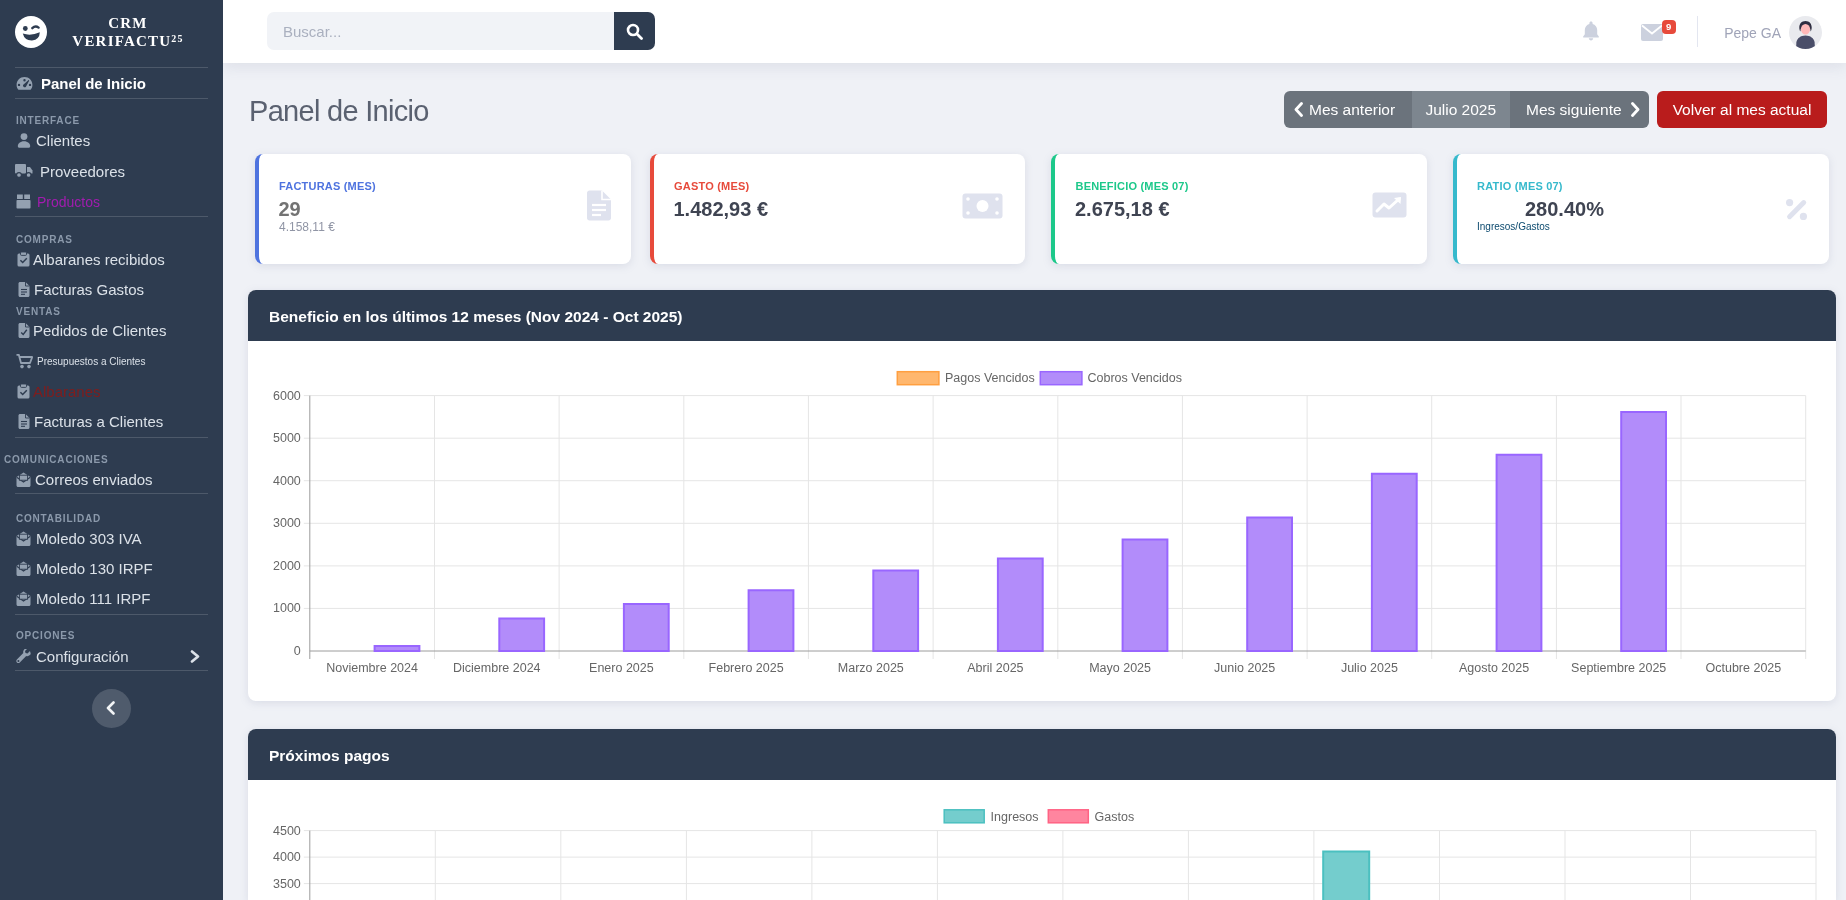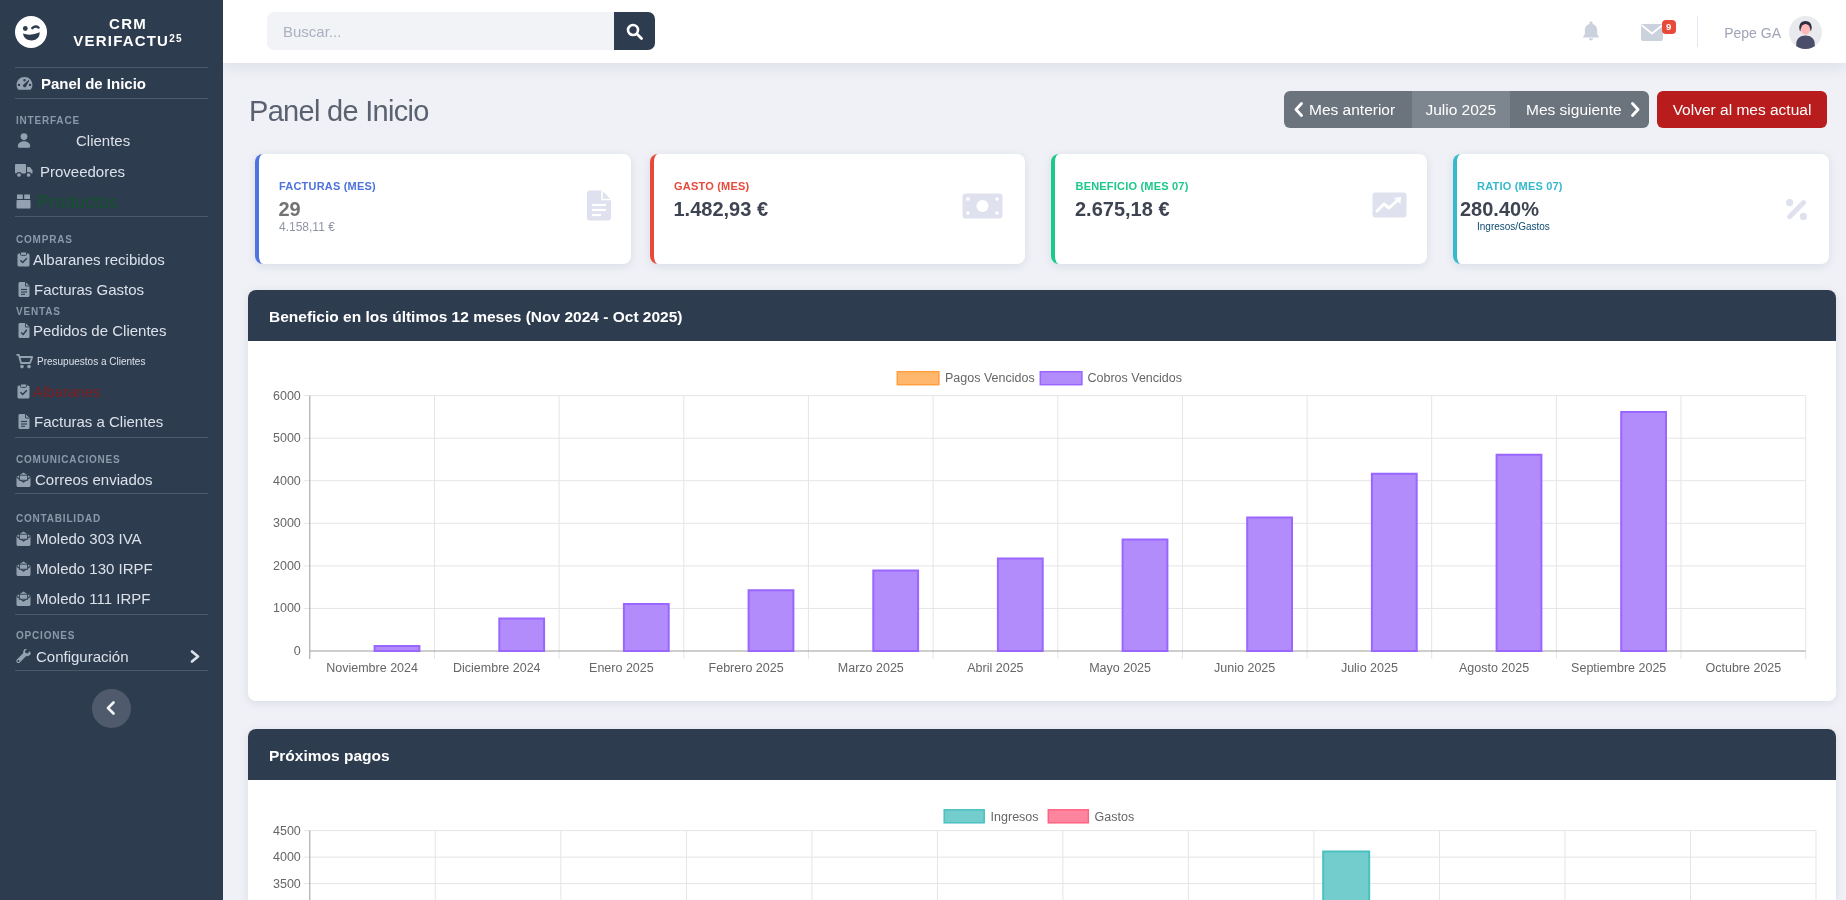--- a/index.html
+++ b/index.html
@@ -39,45 +39,45 @@
 <path d="M16.5 19.5 C11.5 19.5 8.2 22.4 7.4 26 L7 33 L26 33 L25.6 26 C24.8 22.4 21.5 19.5 16.5 19.5 Z" fill="#4a4e69"></path>
 </g>
   </svg>
 <div class="abs" style="left:0;top:0;width:223px;height:900px;background:#2e3c50;"></div>
 <svg class="abs" style="left:15px;top:16px;" width="32" height="32" viewBox="0 0 32 32">
 <circle cx="16" cy="16" r="16" fill="#fff"></circle>
 <circle cx="10.3" cy="12.5" r="2.4" fill="#2e3c50"></circle>
 <path d="M17.3 12.2 Q20.3 9.2 23.6 11.6" fill="none" stroke="#2e3c50" stroke-width="2.4" stroke-linecap="round"></path>
 <path d="M7.8 17.6 Q16 20.3 24.8 16.2 Q24.6 23.6 17 24.6 Q9.6 24.8 7.8 17.6 Z" fill="#2e3c50"></path>
 </svg>
-<div class="abs" style="left:48px;top:16px;width:160px;text-align:center;color:#fff;font-size:15px;font-weight:bold;letter-spacing:1.2px;line-height:15px;">CRM<br>VERIFACTU<span style="font-size:10px;vertical-align:4px;">25</span></div>
+<div class="abs" style="left:48px;top:16px;width:160px;text-align:center;color:#fff;font-size:15px;font-weight:bold;letter-spacing:1.2px;line-height:15px;font-family:Liberation Serif, serif;">CRM<br>VERIFACTU<span style="font-size:10px;vertical-align:4px;">25</span></div>
 <div class="abs" style="left:15px;top:67px;width:193px;height:1px;background:rgba(255,255,255,0.15);"></div>
 <svg class="abs" style="left:16px;top:76px" width="17" height="15" viewBox="0 0 17 15">
     <path d="M8.5 1 C4 1 0.6 4.4 0.6 8.9 C0.6 10.8 1.3 12.5 2.4 13.8 L14.6 13.8 C15.7 12.5 16.4 10.8 16.4 8.9 C16.4 4.4 13 1 8.5 1 Z M8.5 3 A1.2 1.2 0 1 1 8.5 5.4 A1.2 1.2 0 0 1 8.5 3 Z M3 10.1 A1.2 1.2 0 1 1 3 7.7 A1.2 1.2 0 0 1 3 10.1 Z M9.8 10.9 A1.8 1.8 0 0 1 7 9 L12.3 4.2 C12.7 3.9 13.3 4.4 13 4.9 L9.8 10.9 Z M14 10.1 A1.2 1.2 0 1 1 14 7.7 A1.2 1.2 0 0 1 14 10.1 Z" fill="#94a1b1"></path>
   </svg>
 <div class="abs" style="left:41px;top:76px;font-size:15px;font-weight:bold;color:#ffffff;line-height:16px;">Panel de Inicio</div>
 <div class="abs" style="left:15px;top:98px;width:193px;height:1px;background:rgba(255,255,255,0.15);"></div>
 <div class="abs" style="left:16px;top:115px;font-size:10px;font-weight:bold;letter-spacing:0.8px;color:#8b99ab;">INTERFACE</div>
 <svg class="abs" style="left:17px;top:133px" width="14" height="15" viewBox="0 0 14 15">
     <circle cx="7" cy="3.6" r="3.4" fill="#94a1b1"></circle>
     <path d="M7 8.2 C3.2 8.2 0.8 10.5 0.8 13.3 C0.8 14.2 1.5 14.8 2.4 14.8 L11.6 14.8 C12.5 14.8 13.2 14.2 13.2 13.3 C13.2 10.5 10.8 8.2 7 8.2 Z" fill="#94a1b1"></path>
   </svg>
-<div class="abs" style="left:36px;top:133px;font-size:15px;color:#dbe1e8;line-height:16px;margin-left:40px;">Clientes</div>
+<div class="abs" style="left:36px;top:133px;font-size:15px;color:#dbe1e8;line-height:16px;">Clientes</div>
 <svg class="abs" style="left:15px;top:163.5px" width="18" height="14" viewBox="0 0 18 14">
     <rect x="0" y="0" width="11" height="9.5" rx="1" fill="#94a1b1"></rect>
     <path d="M12 3 L15 3 L17.5 6.5 L17.5 9.5 L12 9.5 Z" fill="#94a1b1"></path>
     <circle cx="4" cy="11" r="2.4" fill="#94a1b1" stroke="#2e3c50" stroke-width="1.1"></circle>
     <circle cx="13.6" cy="11" r="2.4" fill="#94a1b1" stroke="#2e3c50" stroke-width="1.1"></circle>
   </svg>
 <div class="abs" style="left:40px;top:163.5px;font-size:15px;color:#dbe1e8;line-height:16px;">Proveedores</div>
 <svg class="abs" style="left:16px;top:194px" width="15" height="15" viewBox="0 0 15 15">
     <path d="M1 0.5 L6.8 0.5 L6.8 5 L1 5 Z M8.2 0.5 L14 0.5 L14 5 L8.2 5 Z" fill="#94a1b1"></path>
     <rect x="0.5" y="6" width="14" height="8.5" rx="0.8" fill="#94a1b1"></rect>
   </svg>
-<div class="abs" style="left:37px;top:194px;font-size:18px;color:#14532d;line-height:16px;">Productos</div>
+<div class="abs" style="left:37px;top:194px;font-size:14px;color:#a21caf;line-height:16px;">Productos</div>
 <div class="abs" style="left:15px;top:216px;width:193px;height:1px;background:rgba(255,255,255,0.15);"></div>
 <div class="abs" style="left:16px;top:234px;font-size:10px;font-weight:bold;letter-spacing:0.8px;color:#8b99ab;">COMPRAS</div>
 <svg class="abs" style="left:17px;top:252px" width="13" height="15" viewBox="0 0 13 15">
     <rect x="0.5" y="1.5" width="12" height="13" rx="1.5" fill="#94a1b1"></rect>
     <rect x="3.5" y="0" width="6" height="3.4" rx="1" fill="#94a1b1" stroke="#2e3c50" stroke-width="0.9"></rect>
     <path d="M3.4 8.2 L5.7 10.5 L9.8 6.2" fill="none" stroke="#2e3c50" stroke-width="1.5"></path>
   </svg>
 <div class="abs" style="left:33px;top:252px;font-size:15px;color:#dbe1e8;line-height:16px;">Albaranes recibidos</div>
 <svg class="abs" style="left:18px;top:282px" width="12" height="15" viewBox="0 0 12 15">
     <path d="M0.5 1.5 C0.5 0.7 1.2 0 2 0 L7.5 0 L11.5 4 L11.5 13.5 C11.5 14.3 10.8 15 10 15 L2 15 C1.2 15 0.5 14.3 0.5 13.5 Z" fill="#94a1b1"></path>
@@ -108,21 +108,21 @@
 <div class="abs" style="left:33px;top:384px;font-size:15px;color:#7f1d1d;line-height:16px;">Albaranes</div>
 <svg class="abs" style="left:18px;top:414px" width="12" height="15" viewBox="0 0 12 15">
     <path d="M0.5 1.5 C0.5 0.7 1.2 0 2 0 L7.5 0 L11.5 4 L11.5 13.5 C11.5 14.3 10.8 15 10 15 L2 15 C1.2 15 0.5 14.3 0.5 13.5 Z" fill="#94a1b1"></path>
     <path d="M7.5 0 L7.5 4 L11.5 4" fill="none" stroke="#2e3c50" stroke-width="0.9"></path>
     <line x1="3" y1="7.5" x2="9" y2="7.5" stroke="#2e3c50" stroke-width="1.1"></line>
     <line x1="3" y1="10" x2="9" y2="10" stroke="#2e3c50" stroke-width="1.1"></line>
     <line x1="3" y1="12.3" x2="7" y2="12.3" stroke="#2e3c50" stroke-width="1.1"></line>
   </svg>
 <div class="abs" style="left:34px;top:414px;font-size:15px;color:#dbe1e8;line-height:16px;">Facturas a Clientes</div>
 <div class="abs" style="left:15px;top:437px;width:193px;height:1px;background:rgba(255,255,255,0.15);"></div>
-<div class="abs" style="left:16px;top:454px;font-size:10px;font-weight:bold;letter-spacing:0.8px;color:#8b99ab;text-align:center;">COMUNICACIONES</div>
+<div class="abs" style="left:4px;top:454px;font-size:10px;font-weight:bold;letter-spacing:0.8px;color:#8b99ab;text-align:center;">COMUNICACIONES</div>
 <svg class="abs" style="left:16px;top:472px" width="15" height="15" viewBox="0 0 15 15">
     <path d="M7.5 0.5 L14.5 5 L14.5 13.5 C14.5 14.3 13.8 15 13 15 L2 15 C1.2 15 0.5 14.3 0.5 13.5 L0.5 5 Z" fill="#94a1b1"></path>
     <path d="M0.7 5.2 L7.5 10 L14.3 5.2" fill="none" stroke="#2e3c50" stroke-width="1.1"></path>
     <rect x="3.4" y="3.2" width="8.2" height="5" fill="#94a1b1" stroke="#2e3c50" stroke-width="0.9"></rect>
   </svg>
 <div class="abs" style="left:35px;top:472px;font-size:15px;color:#dbe1e8;line-height:16px;">Correos enviados</div>
 <div class="abs" style="left:15px;top:493px;width:193px;height:1px;background:rgba(255,255,255,0.15);"></div>
 <div class="abs" style="left:16px;top:512.5px;font-size:10px;font-weight:bold;letter-spacing:0.8px;color:#8b99ab;">CONTABILIDAD</div>
 <svg class="abs" style="left:16px;top:530.5px" width="15" height="15" viewBox="0 0 15 15">
     <path d="M7.5 0.5 L14.5 5 L14.5 13.5 C14.5 14.3 13.8 15 13 15 L2 15 C1.2 15 0.5 14.3 0.5 13.5 L0.5 5 Z" fill="#94a1b1"></path>
@@ -175,21 +175,21 @@
 <div class="abs" style="left:278.5px;top:199px;font-size:20px;font-weight:bold;color:#737373;line-height:20px;">29</div>
 <div class="abs" style="left:279.0px;top:221px;font-size:12px;color:#9095a5;line-height:12px;">4.158,11 €</div>
 <div class="abs" style="left:649.5px;top:153.5px;width:375.5px;height:110.5px;background:#fff;border-left:4.5px solid #e74a3b;border-radius:8px;box-shadow:0 2px 8px rgba(120,130,160,0.18);"></div>
 <div class="abs" style="left:674.0px;top:181px;font-size:11px;font-weight:bold;letter-spacing:0.2px;color:#e74a3b;line-height:11px;">GASTO (MES)</div>
 <div class="abs" style="left:673.5px;top:199px;font-size:20px;font-weight:bold;color:#3f4452;line-height:20px;">1.482,93 €</div>
 <div class="abs" style="left:1051.0px;top:153.5px;width:375.5px;height:110.5px;background:#fff;border-left:4.5px solid #1cc88a;border-radius:8px;box-shadow:0 2px 8px rgba(120,130,160,0.18);"></div>
 <div class="abs" style="left:1075.5px;top:181px;font-size:11px;font-weight:bold;letter-spacing:0.2px;color:#1cc88a;line-height:11px;">BENEFICIO (MES 07)</div>
 <div class="abs" style="left:1075.0px;top:199px;font-size:20px;font-weight:bold;color:#3f4452;line-height:20px;">2.675,18 €</div>
 <div class="abs" style="left:1452.5px;top:153.5px;width:376.0px;height:110.5px;background:#fff;border-left:4.5px solid #36b9cc;border-radius:8px;box-shadow:0 2px 8px rgba(120,130,160,0.18);"></div>
 <div class="abs" style="left:1477.0px;top:181px;font-size:11px;font-weight:bold;letter-spacing:0.2px;color:#36b9cc;line-height:11px;">RATIO (MES 07)</div>
-<div class="abs" style="left:1460px;top:199px;font-size:20px;font-weight:bold;color:#3f4452;line-height:20px;text-align:center;">280.40%</div>
+<div class="abs" style="left:1525px;top:199px;font-size:20px;font-weight:bold;color:#3f4452;line-height:20px;text-align:center;">280.40%</div>
 <div class="abs" style="left:1477.0px;top:221px;font-size:10px;color:#0c4a6e;line-height:12px;">Ingresos/Gastos</div>
 <svg class="abs" style="left:586px;top:190px" width="26" height="31" viewBox="0 0 26 31">
     <path d="M1 3 C1 1.6 2.1 0.5 3.5 0.5 L16 0.5 L25 9.5 L25 28 C25 29.4 23.9 30.5 22.5 30.5 L3.5 30.5 C2.1 30.5 1 29.4 1 28 Z" fill="#dfe2ee"></path>
     <path d="M16 0.5 L16 9.5 L25 9.5" fill="none" stroke="#fff" stroke-width="1.6"></path>
     <line x1="6" y1="15" x2="20" y2="15" stroke="#fff" stroke-width="2.2"></line>
     <line x1="6" y1="20" x2="20" y2="20" stroke="#fff" stroke-width="2.2"></line>
     <line x1="6" y1="25" x2="15" y2="25" stroke="#fff" stroke-width="2.2"></line>
   </svg>
 <svg class="abs" style="left:962px;top:193px" width="41" height="26" viewBox="0 0 41 26">
     <rect x="0.5" y="0.5" width="40" height="25" rx="3" fill="#dfe2ee"></rect>

